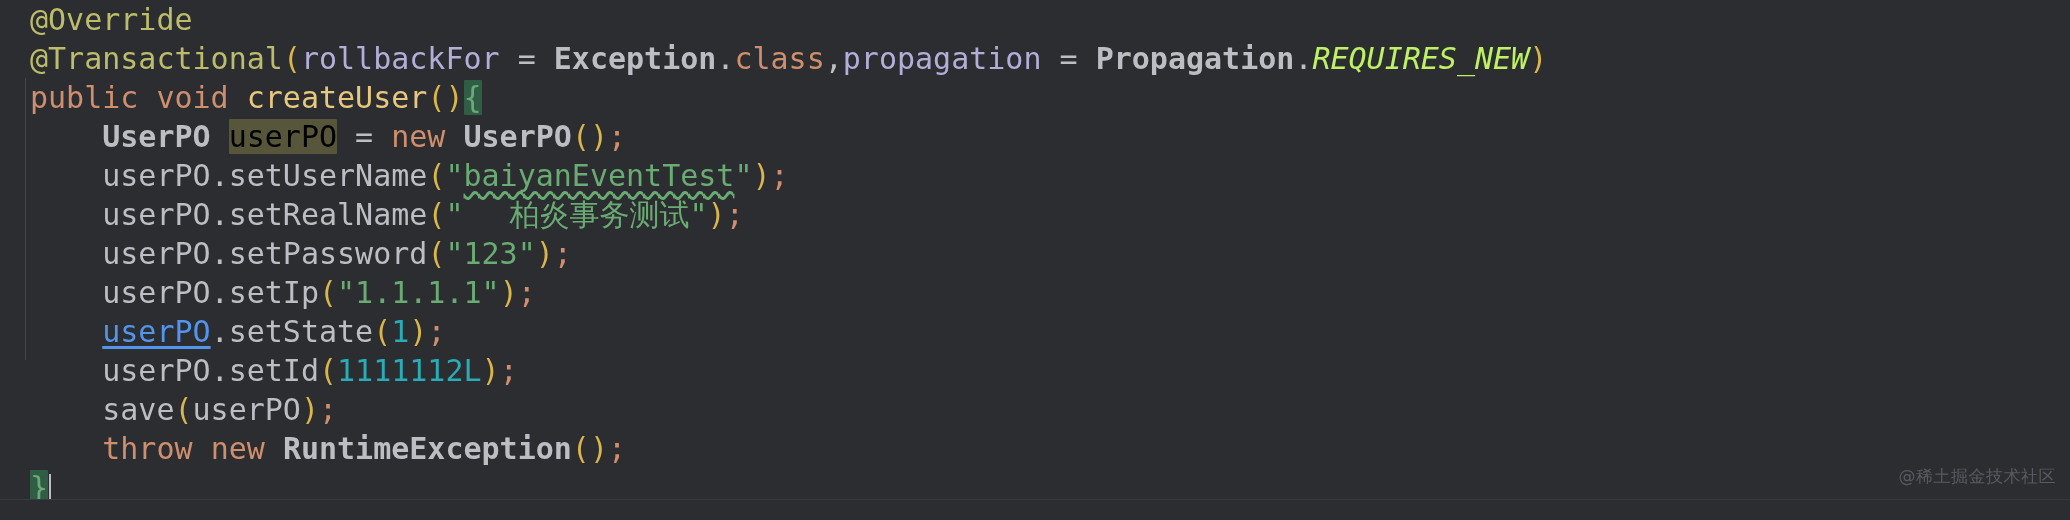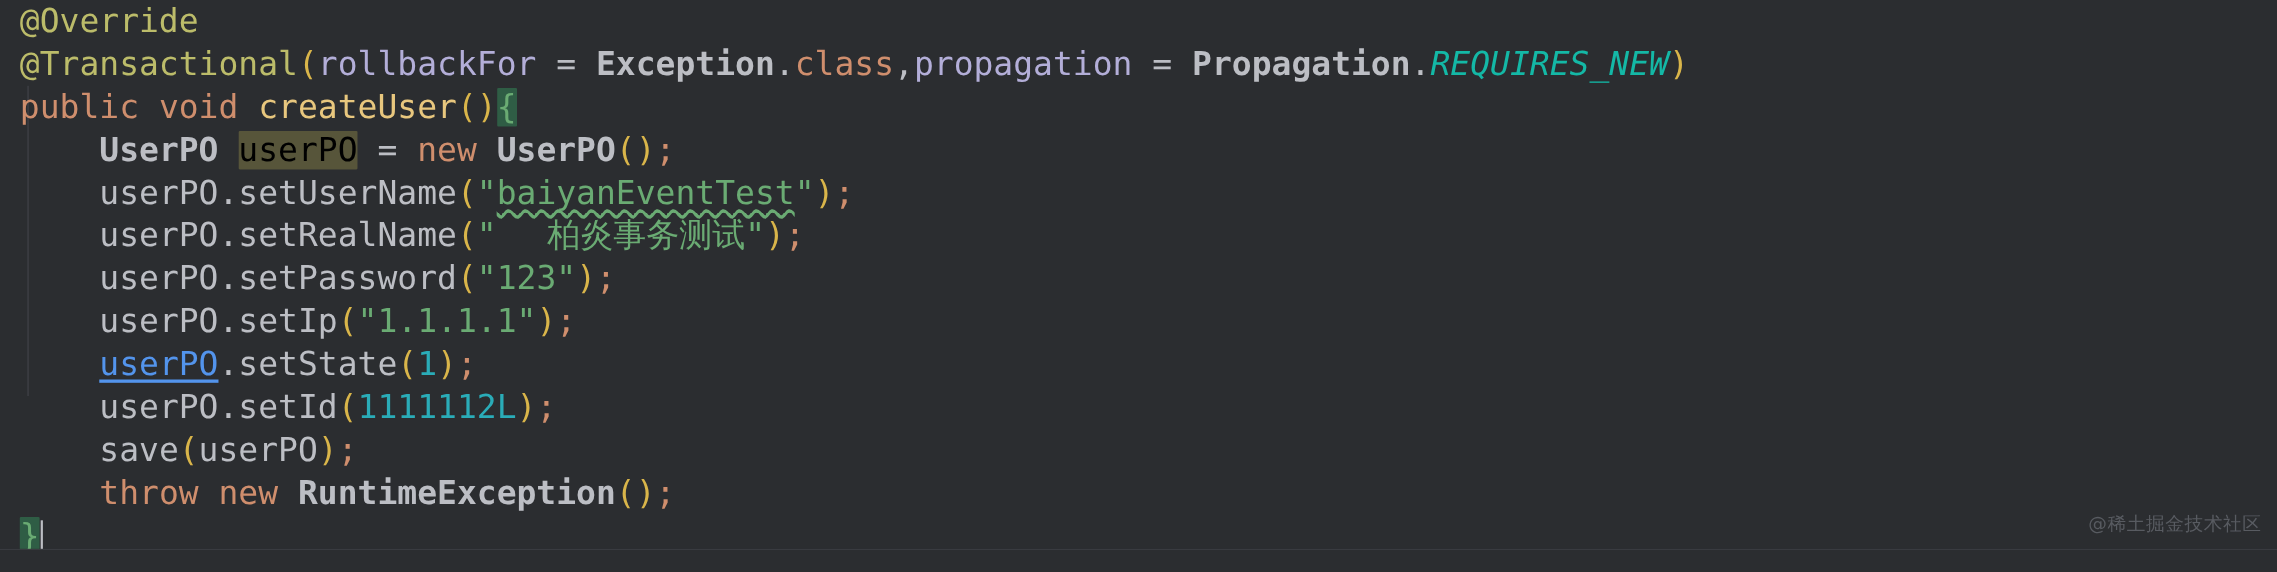--- a/index.html
+++ b/index.html
@@ -32,42 +32,42 @@
     left: 0;
     top: 0;
     font-size: 30px;
     line-height: 39px;
     letter-spacing: 0px;
     white-space: pre;
   }
   .line {
     height: 39px;
     white-space: pre;
-    padding-left: 18px;
+    padding-left: 30px;
     position: relative;
   }
 
   
   .indent-guide {
     position: absolute;
     left: 25px;
     top: 78px;
     width: 1px;
     height: 282px;
     background: #43454a;
   }
 
   
   .annotation   { color: #bcbc6a; }
   .keyword      { color: #cf8e6d; }
   .method-decl  { color: #e8c77e; }
   .ident        { color: #bcbec4; }
   .named-arg    { color: #b3aed8; text-align: center; }
   .classref     { color: #bcbec4; font-weight: bold; }
-  .static-field { color: #14b8a6; font-style: italic; }
+  .static-field { color: #bef264; font-style: italic; }
   .string       { color: #6aab73; }
   .number       { color: #2aacb8; }
   .paren        { color: #d9b54a; }
   .semi         { color: #cf8e6d; }
   .punct        { color: #bcbec4; }
   .dot          { color: #bcbec4; }
 
   
   .hl-ident {
     background: #57553a;

